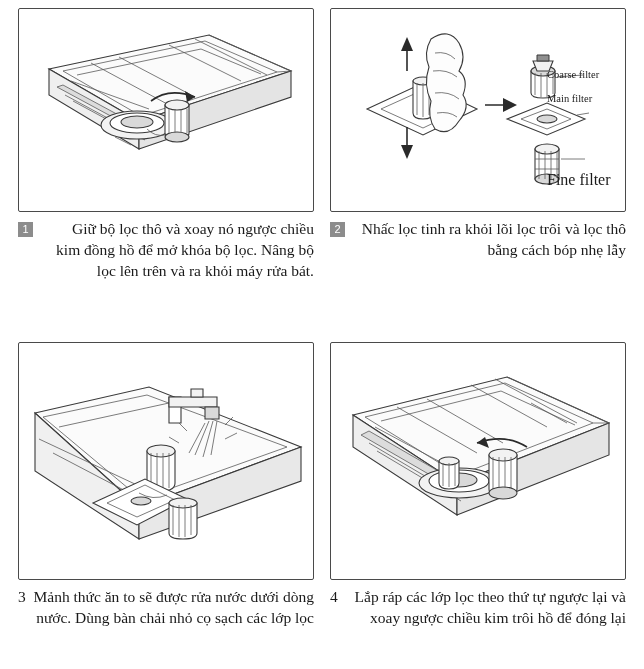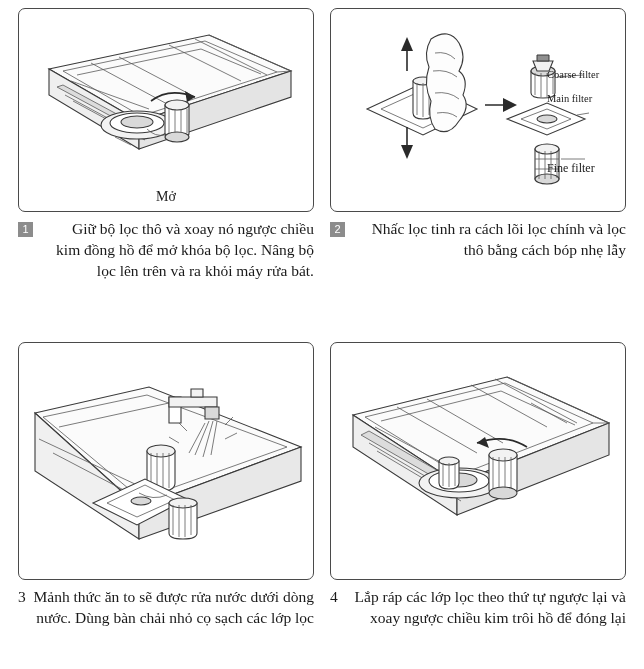--- a/index.html
+++ b/index.html
@@ -28,21 +28,21 @@
     column-gap: 16px;
     row-gap: 8px;
   }
   .cell {
     display: flex;
     flex-direction: column;
   }
   .figure {
     position: relative;
     border: 1px solid #4a4a4a;
-    border-radius: 7px;
+    border-radius: 2px;
     height: 204px;
     box-sizing: border-box;
     overflow: hidden;
     background: #fff;
   }
   .figure.short { height: 204px; }
   .figure.tall  { height: 238px; }
 
   .caption {
     display: flex;
@@ -88,21 +88,21 @@
     font-family: "Liberation Serif", serif;
   }
   .fig-label.open {
     left: 0;
     right: 0;
     bottom: 6px;
     text-align: center;
   }
   .lbl-coarse { left: 216px; top: 60px;  font-size: 10.5px; }
   .lbl-main   { left: 216px; top: 84px; font-size: 10.5px; }
-  .lbl-fine   { left: 216px; top: 152px; font-size: 12px; }
+  .lbl-fine   { left: 216px; top: 162px; font-size: 16px; }
 
   svg { display: block; }
   .ln { stroke: #3a3a3a; fill: none; stroke-width: 1.1; }
   .ln-thin { stroke: #5a5a5a; fill: none; stroke-width: 0.8; }
   .ln-thick { stroke: #2a2a2a; fill: none; stroke-width: 1.6; }
   .fil-light { fill: #f2f2f2; stroke: #3a3a3a; stroke-width: 1.1; }
   .fil-mid { fill: #d9d9d9; stroke: #3a3a3a; stroke-width: 1.1; }
   .fil-dark { fill: #8f8f8f; stroke: #3a3a3a; stroke-width: 1; }
   .fil-white { fill: #ffffff; stroke: #3a3a3a; stroke-width: 1.1; }
   .arrow-blk { fill: #2a2a2a; }
@@ -157,21 +157,20 @@
           <g class="ln-thin">
             <path d="M128 120 Q136 128 146 126"></path>
             <path d="M96 128 L112 136"></path>
           </g>
 
           <g class="ln-thin">
             <path d="M258 63 L272 62"></path>
             <path d="M190 26 L272 62"></path>
           </g>
         </svg>
-        <div class="fig-label open">Mở</div>
       </div>
       <div class="caption">
         <span class="step-badge">1</span>
         <span class="caption-text indent">Giữ bộ lọc thô và xoay nó ngược chiều kim đồng hồ để mở khóa bộ lọc. Nâng bộ lọc lên trên và ra khỏi máy rửa bát.</span>
       </div>
     </div>
 
     <div class="cell">
       <div class="figure short">
         <svg width="294" height="202" viewBox="0 0 294 202" aria-hidden="true">
@@ -236,21 +235,21 @@
             <path d="M204 150 L228 150 M204 160 L228 160" class="ln-thin"></path>
           </g>
           <path d="M230 150 L254 150" class="ln-thin"></path>
         </svg>
         <div class="fig-label lbl-coarse">Coarse filter</div>
         <div class="fig-label lbl-main">Main filter</div>
         <div class="fig-label lbl-fine">Fine filter</div>
       </div>
       <div class="caption">
         <span class="step-badge">2</span>
-        <span class="caption-text">Nhấc lọc tinh ra cách lõi lọc chính và lọc thô bằng cách bóp nhẹ lẫy</span>
+        <span class="caption-text">Nhấc lọc tinh ra khỏi lõi lọc trôi và lọc thô bằng cách bóp nhẹ lẫy</span>
       </div>
     </div>
 
     <div class="cell">
       <div class="figure tall">
         <svg width="294" height="236" viewBox="0 0 294 236" aria-hidden="true">
 
           <g class="ln">
             <path d="M16 70 L130 44 L282 104 L120 164 Z" fill="#fbfbfb"></path>
             <path d="M16 70 L16 128 L120 196 L120 164 Z" fill="#f0f0f0"></path>

